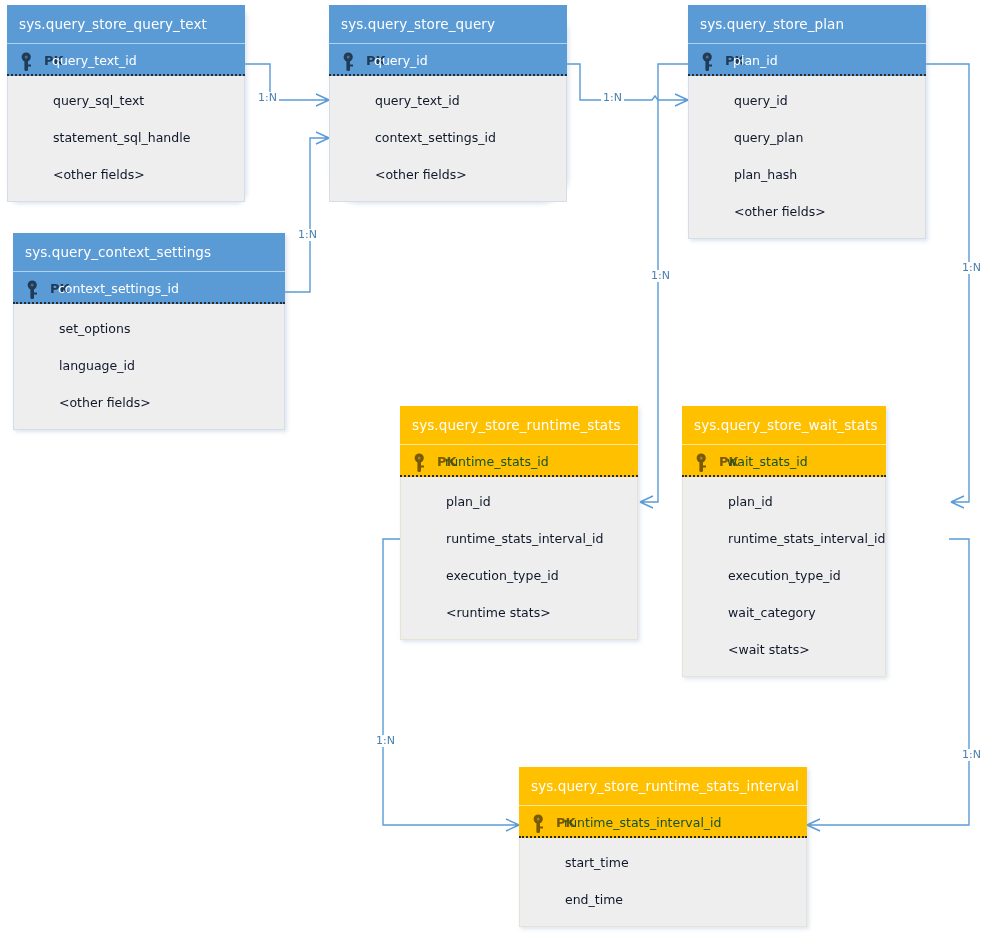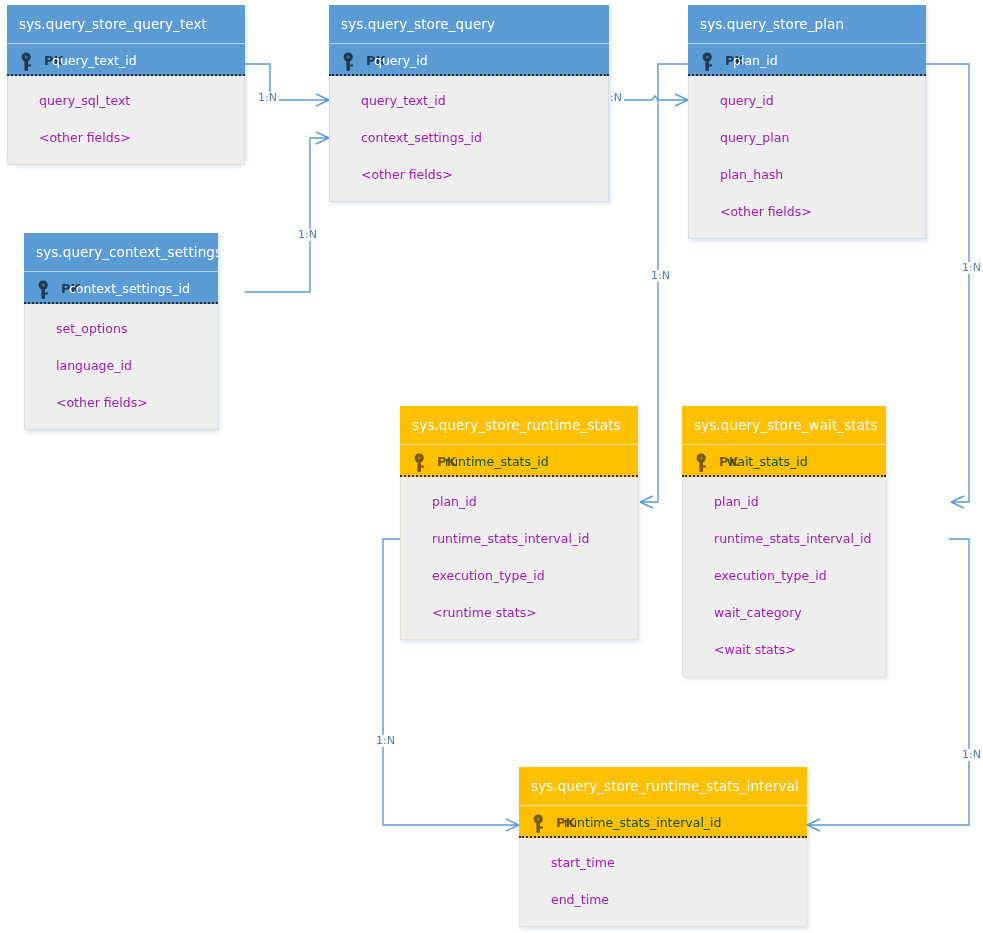--- a/index.html
+++ b/index.html
@@ -32,22 +32,22 @@
     border-top:1px solid rgba(255,255,255,0.55);
   }
   .tbl-body{
     box-sizing:border-box;
     background:#eeeeee;
     padding:6px 0 8px 0;
   }
   .field{
     box-sizing:border-box;
     height:37px;line-height:37px;
-    padding-left:31px;
-    color:#a21caf;font-size:12.5px;
+    padding-left:45px;
+    color:#0f172a;font-size:12.5px;
     white-space:nowrap;
   }
   .pk-label{
     position:absolute;left:37px;top:0;
     font-size:13px;color:#ffffff;
   }
   .pk-name{
     position:absolute;left:45px;top:0;
   }
   .keyicon{position:absolute;left:14px;top:7px;width:14px;height:20px;}
@@ -144,24 +144,25 @@
             <circle cx="5.2" cy="5" r="4.6" fill="#1f3b57"></circle>
             <rect x="3.4" y="7" width="3.6" height="12" rx="1.5" fill="#1f3b57"></rect>
             <rect x="7" y="12.5" width="3" height="2" fill="#1f3b57"></rect>
             <circle cx="5.2" cy="5" r="1.5" fill="#ffffff" fill-opacity="0.25"></circle>
           </svg></span>
         <span class="pk-label">PK</span>
         <span class="pk-name">query_text_id</span>
       </div>
       <div class="tbl-body">
         <div class="field">query_sql_text</div>
-        <div class="field">&lt;other fields&gt;</div>
-      </div>
-    </div>
-    <div class="table blue" style="left: 329px; top: 5px; width: 280px;">
+        <div class="field">statement_sql_handle</div>
+        <div class="field">&lt;other fields&gt;</div>
+      </div>
+    </div>
+    <div class="table blue" style="left: 329px; top: 5px; width: 238px; border-radius: 28px;">
       <div class="tbl-title">sys.query_store_query</div>
       <div class="tbl-pk">
         <span class="keyicon"><svg viewBox="0 0 14 20" width="14" height="20" aria-hidden="true">
             <circle cx="5.2" cy="5" r="4.6" fill="#1f3b57"></circle>
             <rect x="3.4" y="7" width="3.6" height="12" rx="1.5" fill="#1f3b57"></rect>
             <rect x="7" y="12.5" width="3" height="2" fill="#1f3b57"></rect>
             <circle cx="5.2" cy="5" r="1.5" fill="#ffffff" fill-opacity="0.25"></circle>
           </svg></span>
         <span class="pk-label">PK</span>
         <span class="pk-name">query_id</span>
@@ -184,21 +185,21 @@
         <span class="pk-label">PK</span>
         <span class="pk-name">plan_id</span>
       </div>
       <div class="tbl-body">
         <div class="field">query_id</div>
         <div class="field">query_plan</div>
         <div class="field">plan_hash</div>
         <div class="field">&lt;other fields&gt;</div>
       </div>
     </div>
-    <div class="table blue" style="left: 24px; top: 233px; width: 194px;">
+    <div class="table blue" style="left: 13px; top: 233px; width: 272px;">
       <div class="tbl-title">sys.query_context_settings</div>
       <div class="tbl-pk">
         <span class="keyicon"><svg viewBox="0 0 14 20" width="14" height="20" aria-hidden="true">
             <circle cx="5.2" cy="5" r="4.6" fill="#1f3b57"></circle>
             <rect x="3.4" y="7" width="3.6" height="12" rx="1.5" fill="#1f3b57"></rect>
             <rect x="7" y="12.5" width="3" height="2" fill="#1f3b57"></rect>
             <circle cx="5.2" cy="5" r="1.5" fill="#ffffff" fill-opacity="0.25"></circle>
           </svg></span>
         <span class="pk-label">PK</span>
         <span class="pk-name">context_settings_id</span>

